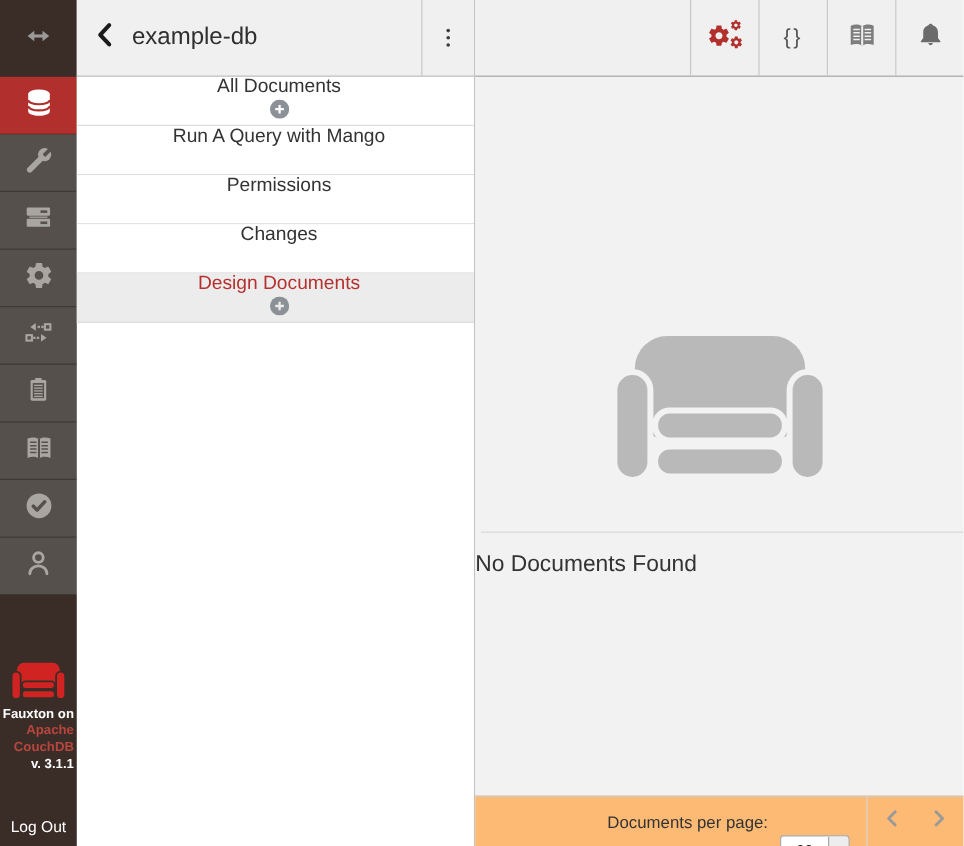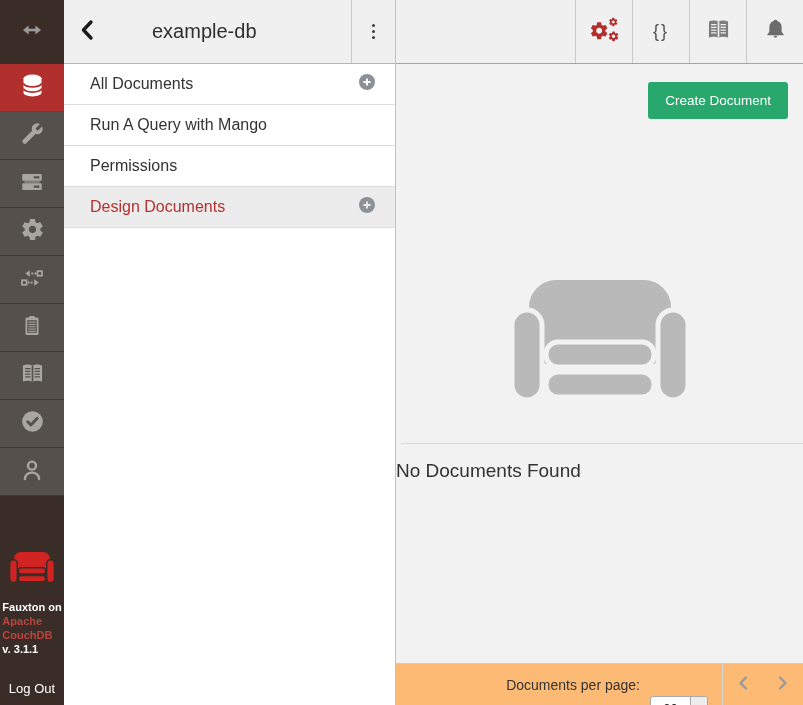--- a/index.html
+++ b/index.html
@@ -6,34 +6,34 @@
   html,body { width: 803px; height: 705px; overflow: hidden; }
   body { display: flex; font-family: "Liberation Sans", sans-serif; background: #fff; }
 
   
   .sidebar { width: 64px; flex: none; display: flex; flex-direction: column; background: #3a2d27; }
   .sidebar-toggle { height: 64px; flex: none; display: flex; align-items: center; justify-content: center; background: #3a2d27; cursor: pointer; }
   .nav-tile { height: 48px; flex: none; display: flex; align-items: center; justify-content: center; background: #55504c; border-bottom: 1px solid rgba(0,0,0,0.28); cursor: pointer; }
   .nav-tile.active { background: #b12f2c; border-bottom-color: rgba(0,0,0,0.15); }
   .sidebar-bottom { flex: 1; display: flex; flex-direction: column; align-items: center; background: #3a2d27; }
   .brand-logo { margin-top: 56px; }
-  .brand-text { margin-top: 13px; text-align: left; font-size: 11px; font-weight: bold; line-height: 14px; color: #fff; }
+  .brand-text { text-align: right; font-size: 11px; font-weight: bold; line-height: 14px; color: #fff; }
   .brand-text .red { color: #b8453e; }
   .logout { margin-top: auto; margin-bottom: 9px; color: #fff; font-size: 13px; cursor: pointer; }
 
   
   .db-panel { width: 332px; flex: none; display: flex; flex-direction: column; background: #fff; border-right: 1px solid #c2c2c2; }
   .panel-header { height: 64px; flex: none; display: flex; align-items: stretch; background: #f0f0f0; border-bottom: 1px solid #b5b5b5; }
   .back-btn { width: 46px; display: flex; align-items: center; justify-content: center; cursor: pointer; }
-  .panel-title { flex: 1; display: flex; align-items: center; font-size: 20px; color: #2f2f2f; margin-left: 42px; }
+  .panel-title { flex: 1; display: flex; align-items: center; font-size: 20px; color: #2f2f2f; }
   .kebab-cell { width: 44px; display: flex; align-items: center; justify-content: center; border-left: 1px solid #c8c8c8; cursor: pointer; }
   .kebab { display: flex; flex-direction: column; gap: 2.5px; }
   .kebab i { width: 3.5px; height: 3.5px; border-radius: 50%; background: #3c3c3c; }
   .menu-list { flex: 1; }
-  .menu-row { height: 41px; display: flex; align-items: center; padding: 0 20px 0 26px; border-bottom: 1px solid #ddd; font-size: 16px; color: #333; cursor: pointer; background: #fff; }
+  .menu-row { height: 41px; display: flex; align-items: center; padding: 0 20px 0 26px; border-bottom: 1px solid #ddd; font-size: 16px; color: #333; cursor: pointer; background: #fff; flex-direction: column; }
   .menu-row .spacer { flex: 1; }
   .menu-row.active { background: #ececec; color: #b5312f; justify-content: center; }
 
   
   .main { flex: 1; display: flex; flex-direction: column; background: #f2f2f2; min-width: 0; }
   .main-header { height: 64px; flex: none; display: flex; justify-content: flex-end; background: #f0f0f0; border-bottom: 1px solid #a5a5a5; }
   .icon-cell { width: 57px; display: flex; align-items: center; justify-content: center; border-left: 1px solid #c9c9c9; cursor: pointer; }
   .braces { font-size: 18px; letter-spacing: 2px; color: #555; }
   .main-content { flex: 1; position: relative; }
   .create-btn { position: absolute; top: 18px; right: 15px; height: 37px; padding: 0 17px; background: #28a86d; color: #fff; border: none; border-radius: 3px; font-size: 13.5px; font-family: "Liberation Sans", sans-serif; cursor: pointer; }
@@ -217,20 +217,23 @@
             <path d="M8 4.4 V11.6 M4.4 8 H11.6" stroke="#fff" stroke-width="1.9"></path>
           </svg>
       </span>
     </div>
     <div class="menu-row">
       <span>Run A Query with Mango</span>
     </div>
     <div class="menu-row">
       <span>Permissions</span>
     </div>
+    <div class="menu-row">
+      <span>Changes</span>
+    </div>
     <div class="menu-row active">
       <span>Design Documents</span>
       <span class="spacer"></span>
       <span>
         <svg width="16" height="16" viewBox="0 0 16 16">
             <circle cx="8" cy="8" r="8" fill="#8b9196"></circle>
             <path d="M8 4.4 V11.6 M4.4 8 H11.6" stroke="#ececec" stroke-width="1.9"></path>
           </svg>
       </span>
     </div>
@@ -269,21 +272,20 @@
       <span>
         <svg width="25" height="25" viewBox="0 0 24 24" fill="#6b6b6b">
           <path d="M12 2.6c.8 0 1.5.5 1.7 1.3 2.5.7 4.2 2.9 4.2 5.6v4.6l1.9 2.6c.2.3 0 .8-.4.8H4.6c-.4 0-.6-.5-.4-.8l1.9-2.6V9.5c0-2.7 1.7-4.9 4.2-5.6.2-.8.9-1.3 1.7-1.3z"></path>
           <path d="M10.1 18.1c.2 1 1 1.7 1.9 1.7s1.7-.7 1.9-1.7z"></path>
         </svg>
       </span>
     </div>
   </div>
 
   <div class="main-content">
-    <button class="create-btn">Create Document</button>
 
     <div class="empty-couch">
       <svg viewBox="0 0 180 122" width="180" height="122">
         <rect x="19" y="0" width="142" height="86" rx="27" fill="#b9b9b9"></rect>
         <rect x="36" y="62" width="108" height="25" rx="12" fill="#b9b9b9" stroke="#f2f2f2" stroke-width="5"></rect>
         <rect x="36" y="92" width="108" height="25" rx="12" fill="#b9b9b9" stroke="#f2f2f2" stroke-width="5"></rect>
         <rect x="2" y="30" width="30" height="90" rx="15" fill="#b9b9b9" stroke="#f2f2f2" stroke-width="5"></rect>
         <rect x="148" y="30" width="30" height="90" rx="15" fill="#b9b9b9" stroke="#f2f2f2" stroke-width="5"></rect>
       </svg>
     </div>

